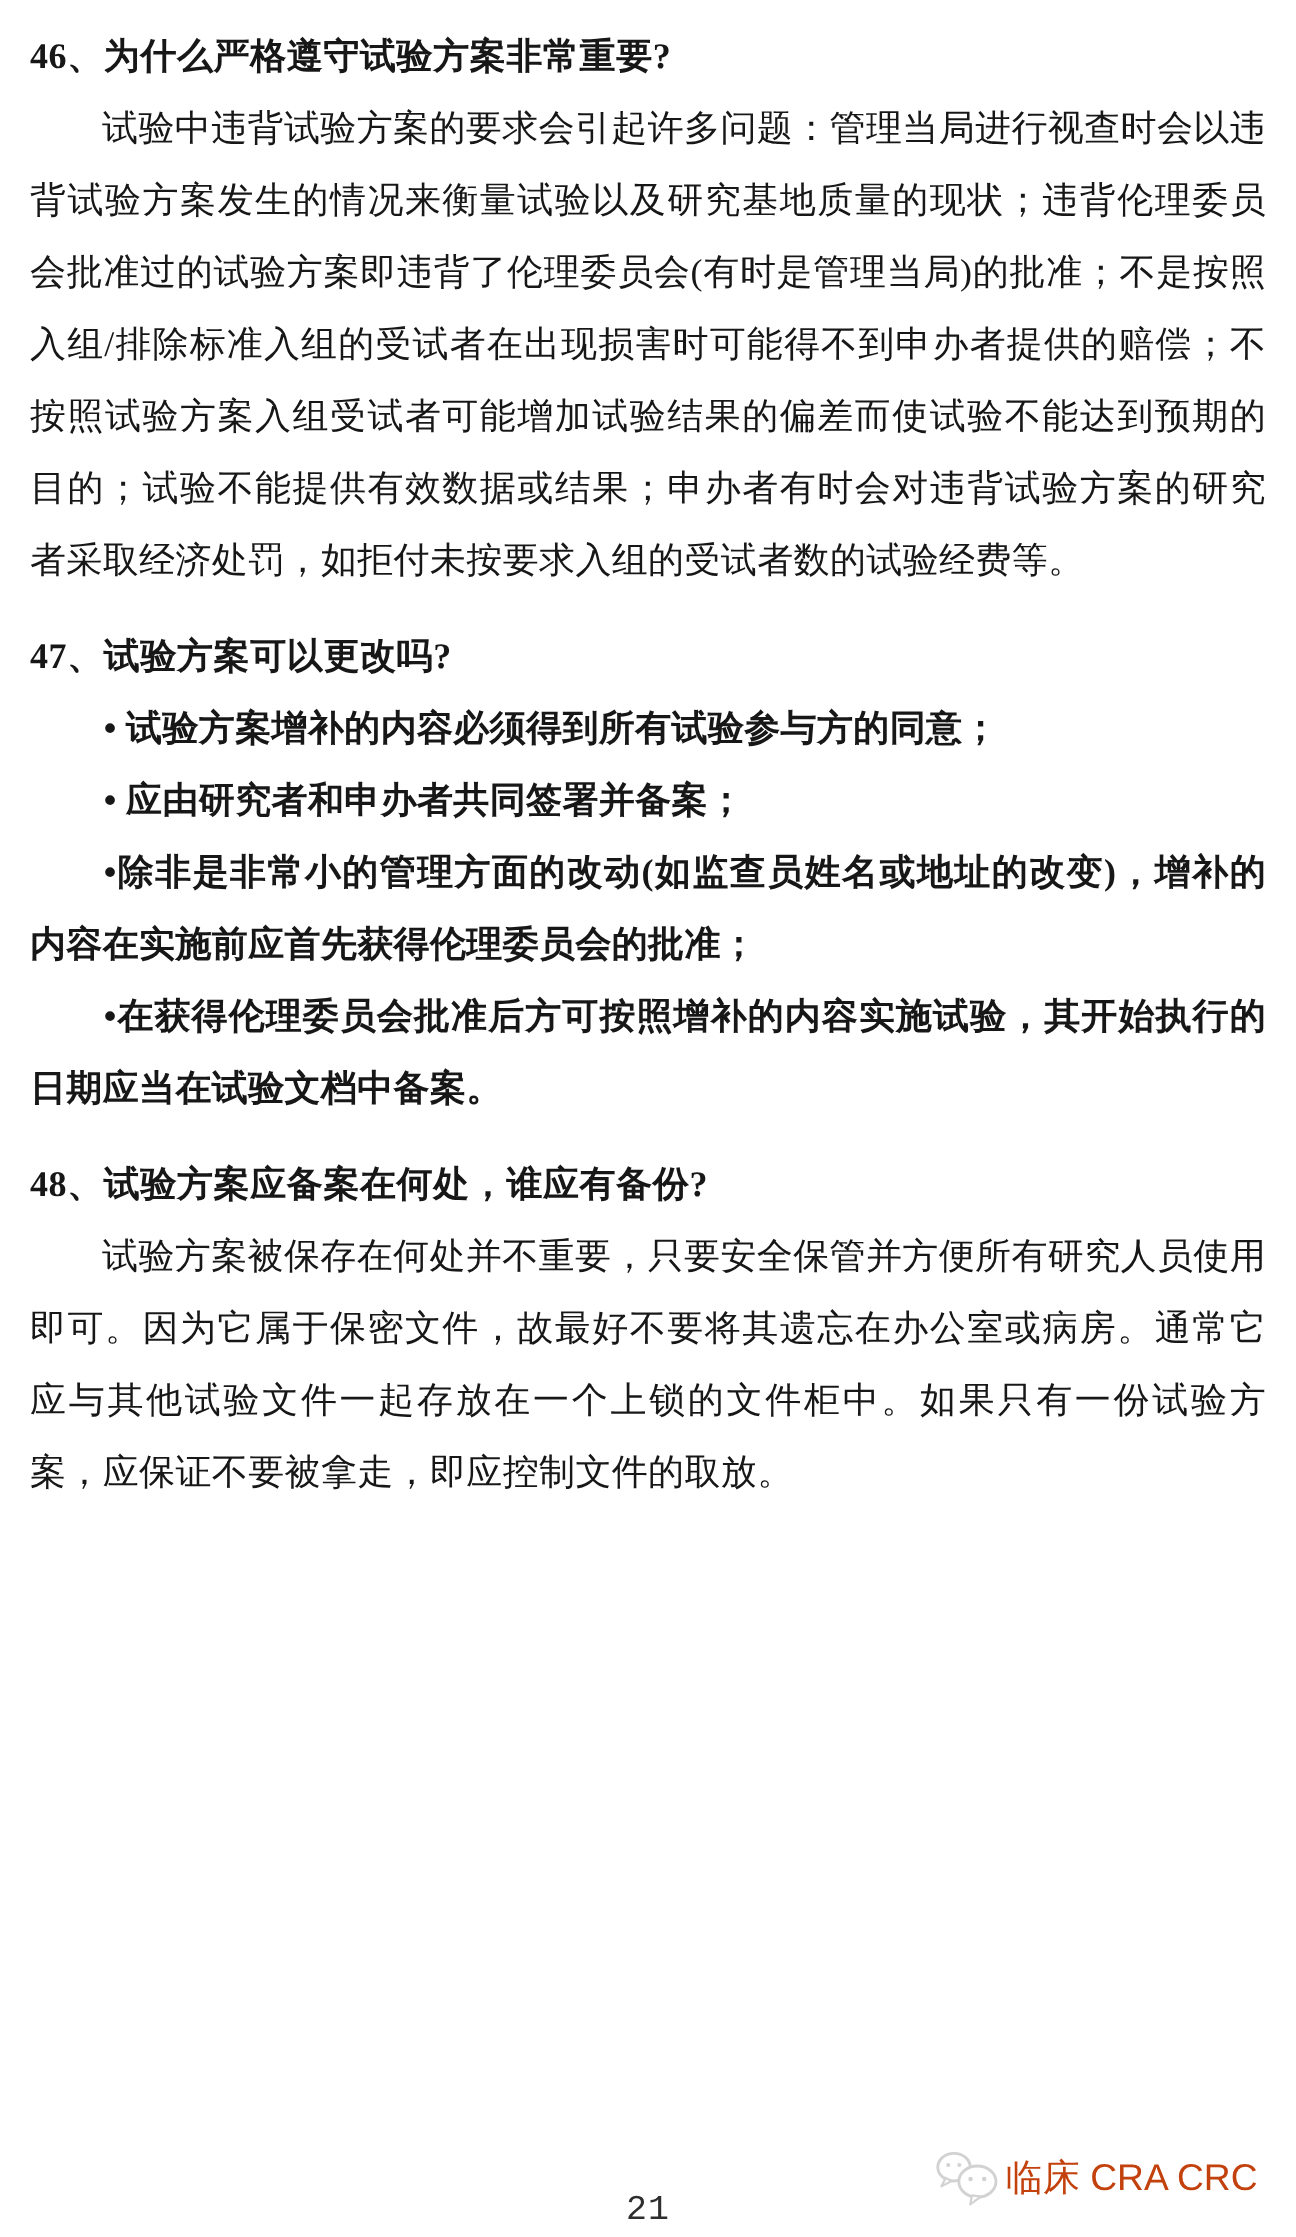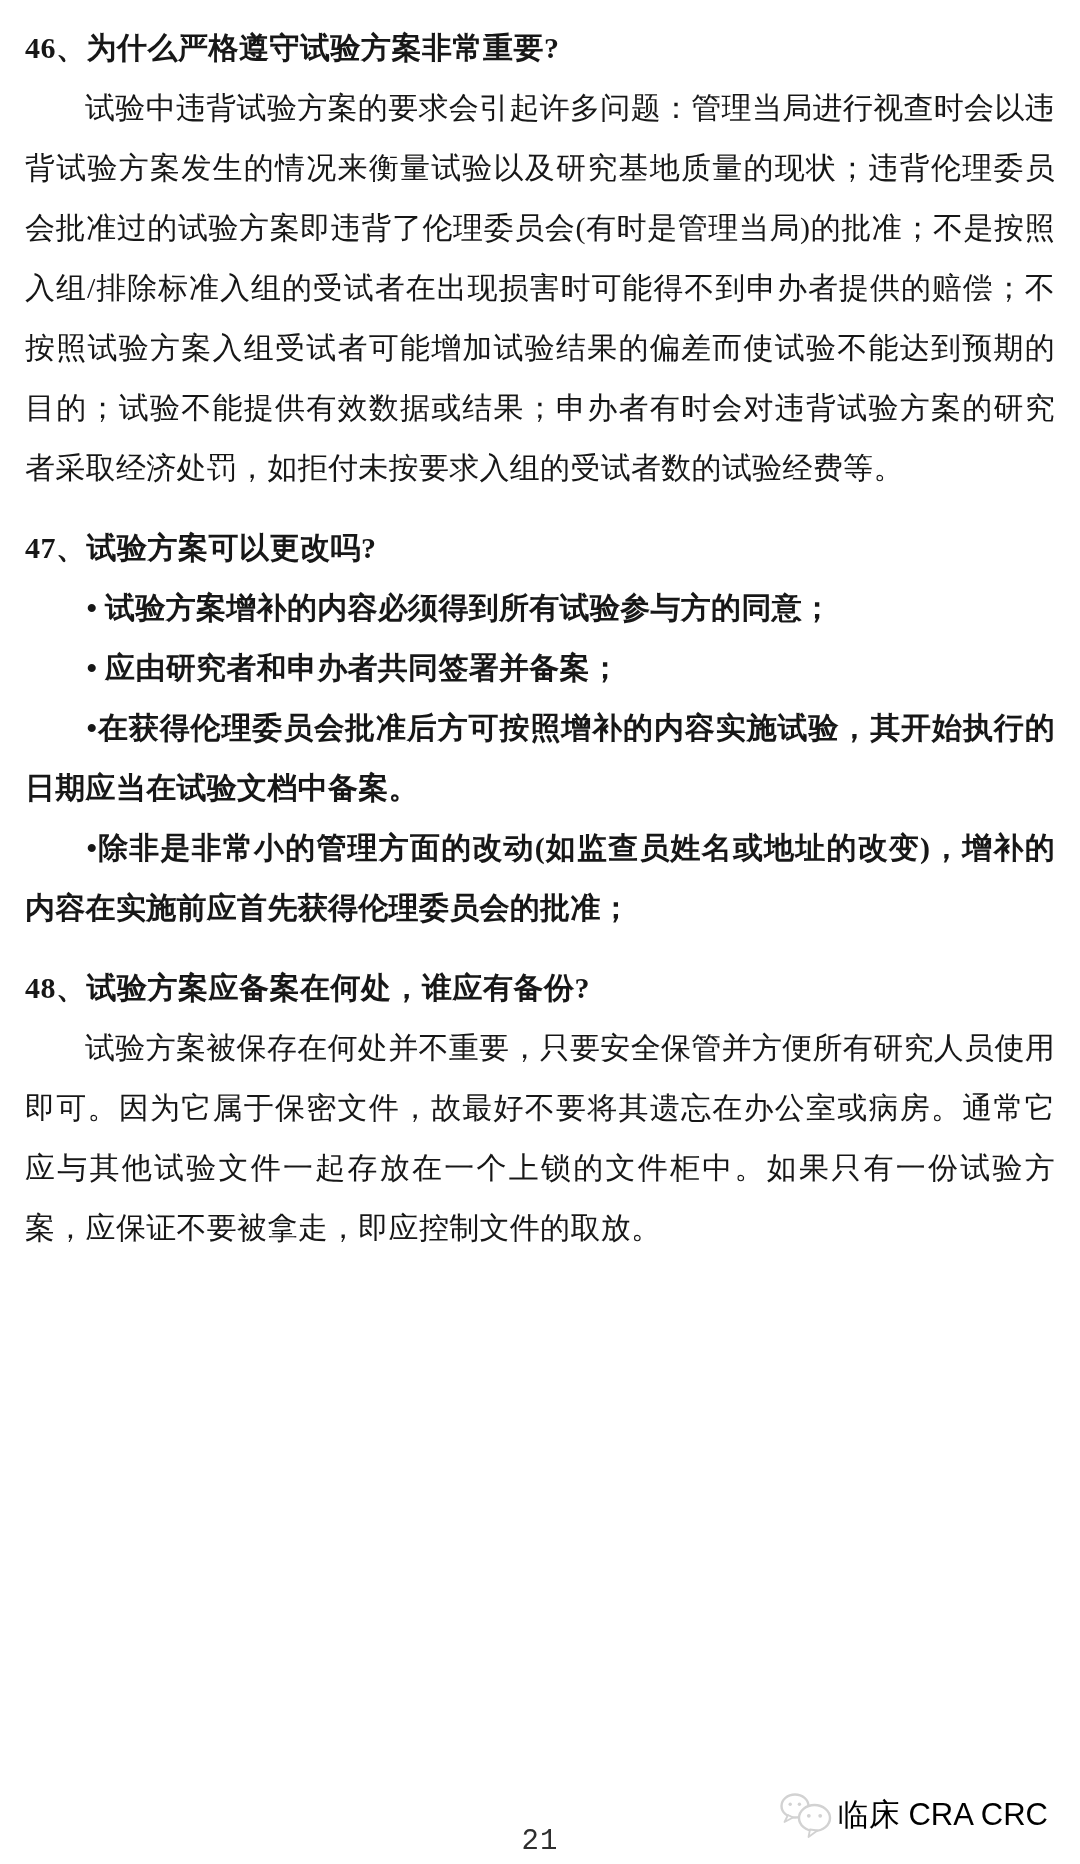--- a/index.html
+++ b/index.html
@@ -42,21 +42,21 @@
   p.bullet-para { text-indent: 2.05em; font-weight: bold; }
   .watermark {
     position: absolute;
     top: 1791px;
     right: 32px;
     display: flex;
     align-items: center;
     gap: 5px;
     font-family: "Liberation Sans", "DejaVu Sans", sans-serif;
     font-size: 31px;
-    color: #000000;
+    color: #c2410c;
     white-space: nowrap;
   }
   .wm-icon { display: block; }
   .page-number {
     position: absolute;
     bottom: 6px;
     left: 0;
     width: 100%;
     text-align: center;
     font-family: Liberation Mono, monospace;
@@ -72,22 +72,22 @@
 
   <section>
     <h2 class="qhead">46、为什么严格遵守试验方案非常重要?</h2>
     <p class="body-para">试验中违背试验方案的要求会引起许多问题：管理当局进行视查时会以违背试验方案发生的情况来衡量试验以及研究基地质量的现状；违背伦理委员会批准过的试验方案即违背了伦理委员会(有时是管理当局)的批准；不是按照入组/排除标准入组的受试者在出现损害时可能得不到申办者提供的赔偿；不按照试验方案入组受试者可能增加试验结果的偏差而使试验不能达到预期的目的；试验不能提供有效数据或结果；申办者有时会对违背试验方案的研究者采取经济处罚，如拒付未按要求入组的受试者数的试验经费等。</p>
   </section>
 
   <section>
     <h2 class="qhead">47、试验方案可以更改吗?</h2>
     <p class="bullet-para">• 试验方案增补的内容必须得到所有试验参与方的同意；</p>
     <p class="bullet-para">• 应由研究者和申办者共同签署并备案；</p>
+    <p class="bullet-para">•除非是非常小的管理方面的改动(如监查员姓名或地址的改变)，增补的内容在实施前应首先获得伦理委员会的批准；</p>
     <p class="bullet-para">•在获得伦理委员会批准后方可按照增补的内容实施试验，其开始执行的日期应当在试验文档中备案。</p>
-    <p class="bullet-para">•除非是非常小的管理方面的改动(如监查员姓名或地址的改变)，增补的内容在实施前应首先获得伦理委员会的批准；</p>
   </section>
 
   <section>
     <h2 class="qhead">48、试验方案应备案在何处，谁应有备份?</h2>
     <p class="body-para">试验方案被保存在何处并不重要，只要安全保管并方便所有研究人员使用即可。因为它属于保密文件，故最好不要将其遗忘在办公室或病房。通常它应与其他试验文件一起存放在一个上锁的文件柜中。如果只有一份试验方案，应保证不要被拿走，即应控制文件的取放。</p>
   </section>
 
 
 </div>
 

